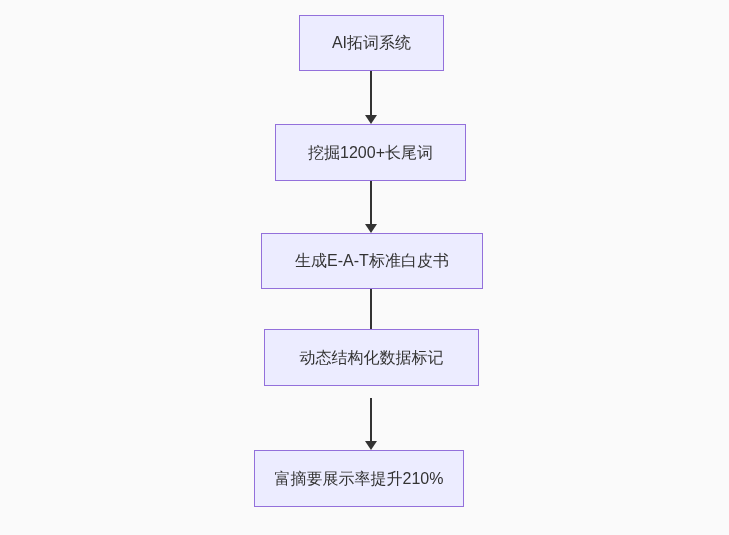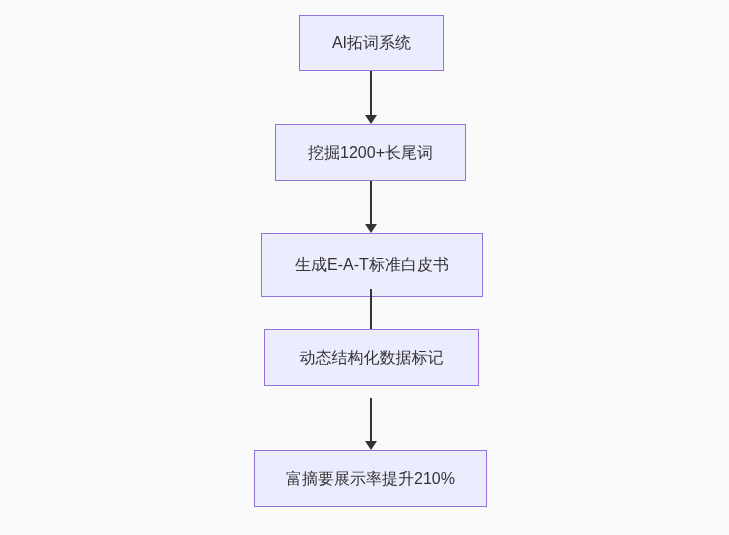--- a/index.html
+++ b/index.html
@@ -41,23 +41,23 @@
     left: 365px;
     width: 0;
     height: 0;
     border-left: 6px solid transparent;
     border-right: 6px solid transparent;
     border-top: 9px solid var(--arrow-color, #333333);
   }
   
   #node-0 { left: 299px; top: 15px;  width: 145px; height: 56px; }
   #node-1 { left: 275px; top: 124px; width: 191px; height: 57px; }
-  #node-2 { left: 261px; top: 233px; width: 222px; height: 64px; }
+  #node-2 { left: 261px; top: 233px; width: 222px; height: 56px; }
   #node-3 { left: 264px; top: 329px; width: 215px; height: 57px; }
-  #node-4 { left: 254px; top: 450px; width: 233px; height: 57px; }
+  #node-4 { left: 254px; top: 450px; width: 210px; height: 57px; }
   
   #edge-line-0 { top: 71px;  height: 45px; }
   #edge-head-0 { top: 115px; }
   #edge-line-1 { top: 181px; height: 44px; }
   #edge-head-1 { top: 224px; }
   #edge-line-2 { top: 289px; height: 44px; }
   #edge-head-2 { top: 332px; }
   #edge-line-3 { top: 398px; height: 44px; }
   #edge-head-3 { top: 441px; }
 </style>

